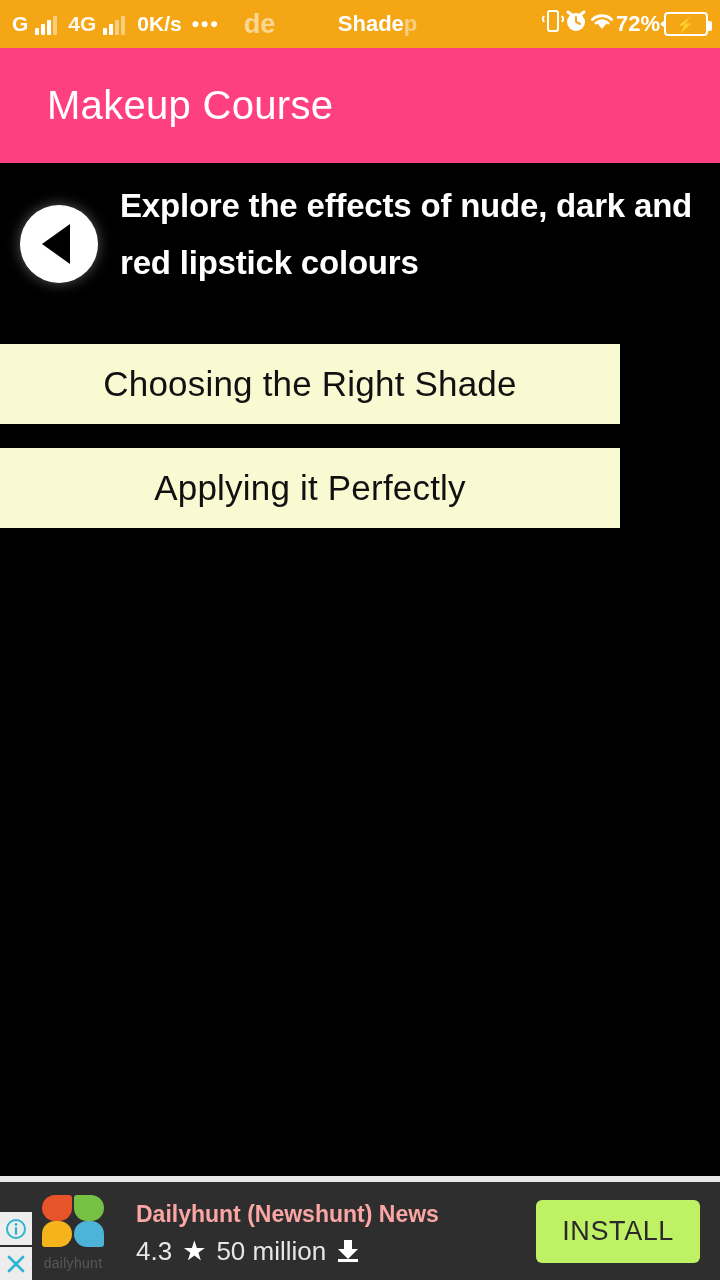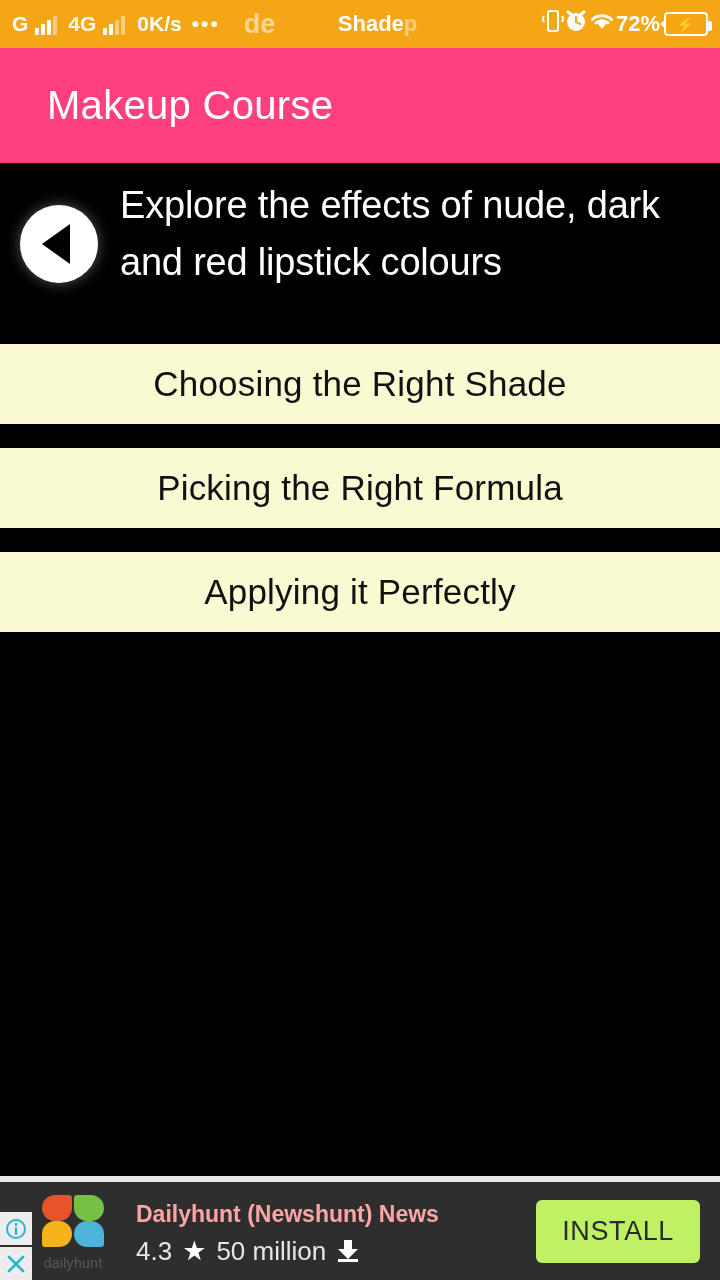--- a/index.html
+++ b/index.html
@@ -87,30 +87,30 @@
   }
   .back-tri {
     width:0; height:0;
     border-top:20px solid transparent;
     border-bottom:20px solid transparent;
     border-right:28px solid #000;
     margin-right:6px;
   }
   .header-title {
     flex:1 1 auto;
-    color:#fff; font-size:38px; line-height:57px;
-    font-weight:normal;
+    color:#fff; font-size:33px; line-height:57px;
+    font-weight:bold;
     padding:14px 6px 0 22px;
     letter-spacing:-.2px;
   }
 
   
   .list { position:absolute; top:344px; left:0; width:720px; }
   .list-item {
-    width:720px; height:80px;
+    width:620px; height:80px;
     background:#FAFAD2;
     display:flex; align-items:center; justify-content:center;
     margin-bottom:24px;
     text-align:center;
   }
   .list-item-label {
     color:#111; font-size:35px; font-weight:normal; letter-spacing:.2px;
   }
 
   
@@ -236,23 +236,20 @@
   <div class="header">
     <div class="back-btn">
       <span class="back-tri"></span>
     </div>
     <div class="header-title">Explore the effects of nude, dark and red lipstick colours</div>
   </div>
 
   <div class="list">
     <div class="list-item">
       <span class="list-item-label">Choosing the Right Shade</span>
-    </div>
-    <div class="list-item">
-      <span class="list-item-label">Picking the Right Formula</span>
     </div>
     <div class="list-item">
       <span class="list-item-label">Applying it Perfectly</span>
     </div>
   </div>
 
   <div class="ad-top-rule"></div>
   <div class="ad">
 
     <div class="ad-sidebtns">

